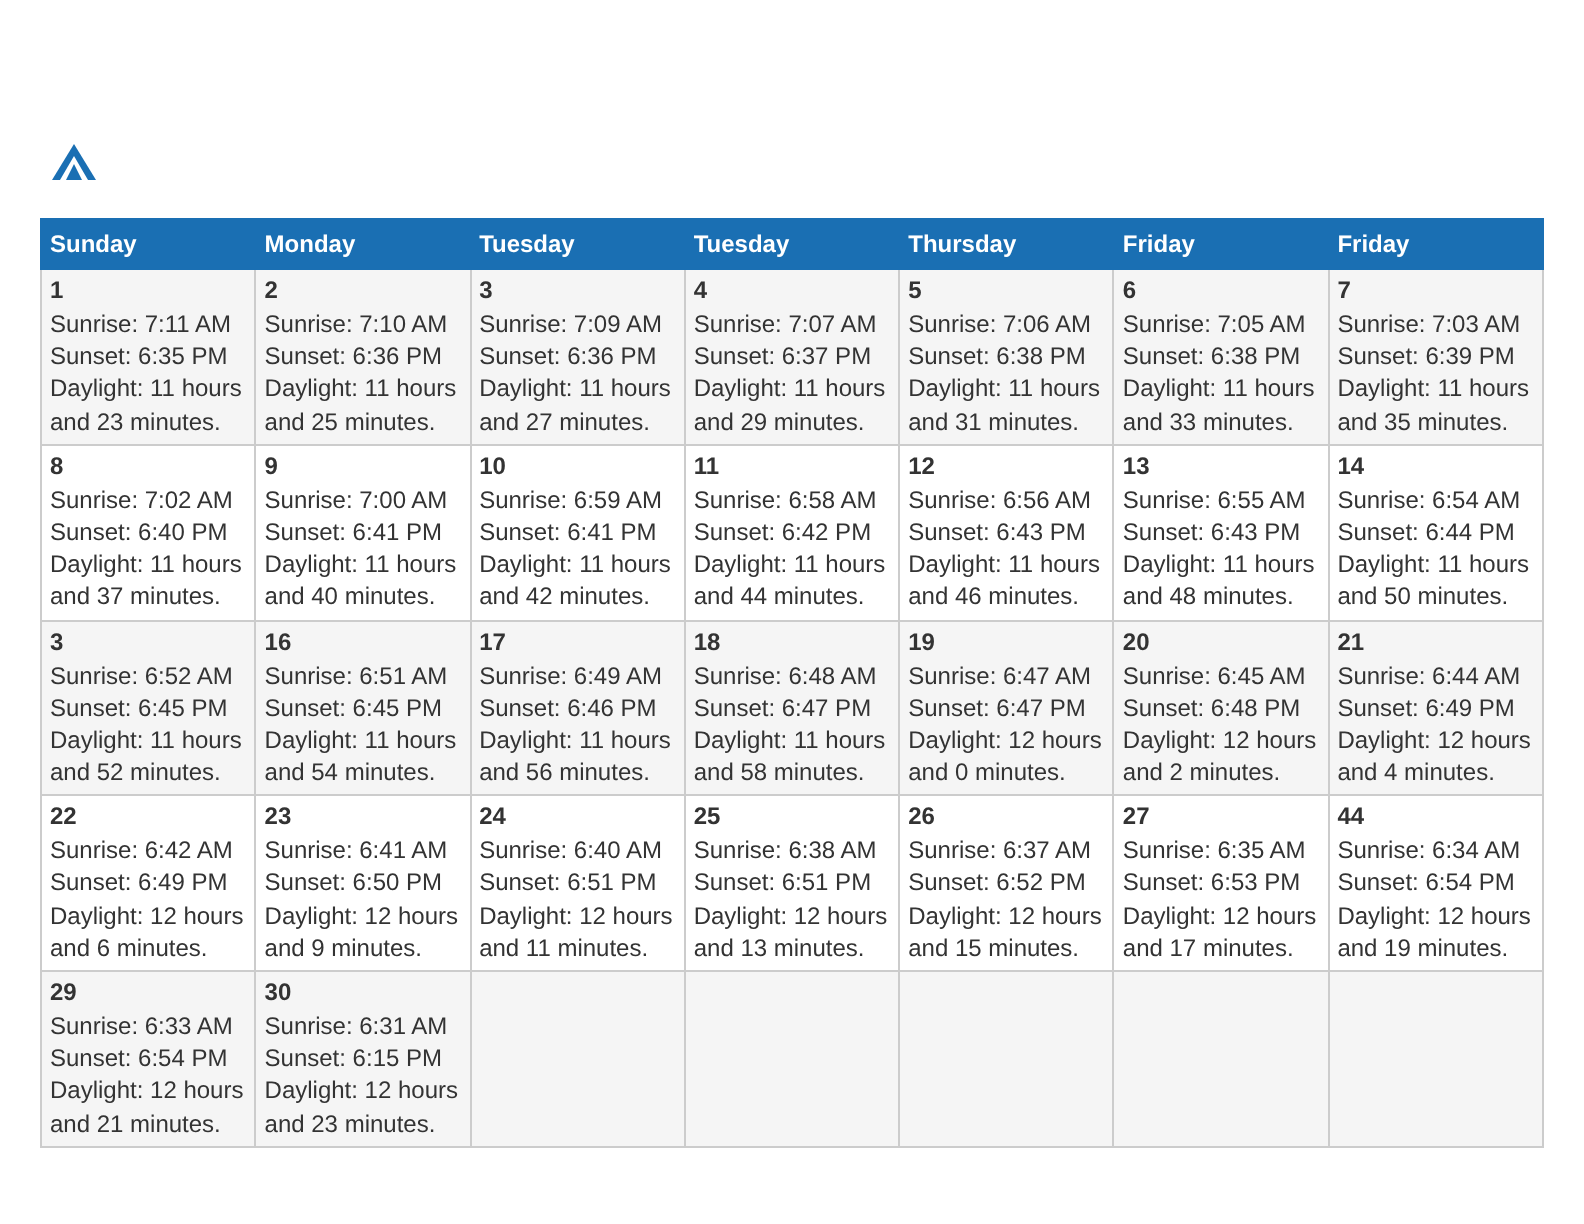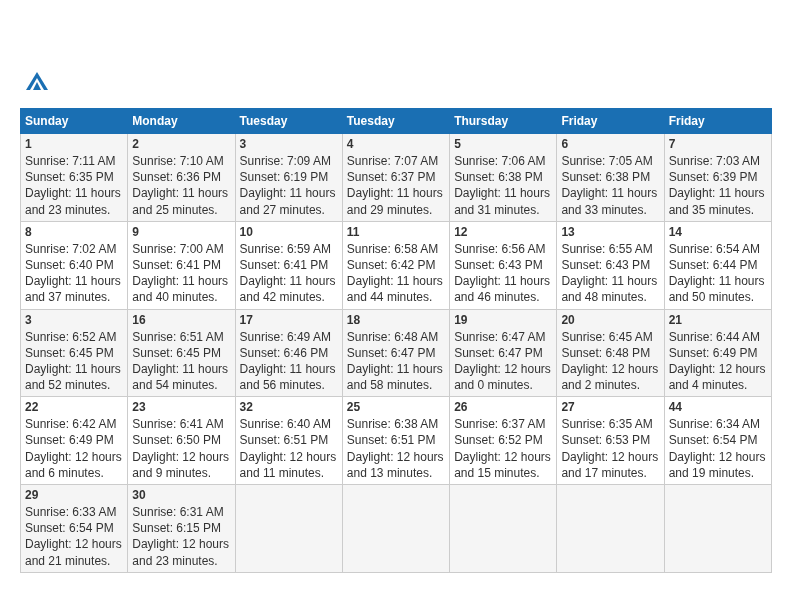--- a/index.html
+++ b/index.html
@@ -149,21 +149,21 @@
           <td>
             <span class="day-number">2</span>
             <div class="day-info">Sunrise: 7:10 AM
 Sunset: 6:36 PM
 Daylight: 11 hours
 and 25 minutes.</div>
           </td>
           <td>
             <span class="day-number">3</span>
             <div class="day-info">Sunrise: 7:09 AM
-Sunset: 6:19 PM
+Sunset: 6:36 PM
 Daylight: 11 hours
 and 27 minutes.</div>
           </td>
           <td>
             <span class="day-number">4</span>
             <div class="day-info">Sunrise: 7:07 AM
 Sunset: 6:37 PM
 Daylight: 11 hours
 and 29 minutes.</div>
           </td>
@@ -300,21 +300,21 @@
 and 6 minutes.</div>
           </td>
           <td>
             <span class="day-number">23</span>
             <div class="day-info">Sunrise: 6:41 AM
 Sunset: 6:50 PM
 Daylight: 12 hours
 and 9 minutes.</div>
           </td>
           <td>
-            <span class="day-number">32</span>
+            <span class="day-number">24</span>
             <div class="day-info">Sunrise: 6:40 AM
 Sunset: 6:51 PM
 Daylight: 12 hours
 and 11 minutes.</div>
           </td>
           <td>
             <span class="day-number">25</span>
             <div class="day-info">Sunrise: 6:38 AM
 Sunset: 6:51 PM
 Daylight: 12 hours

